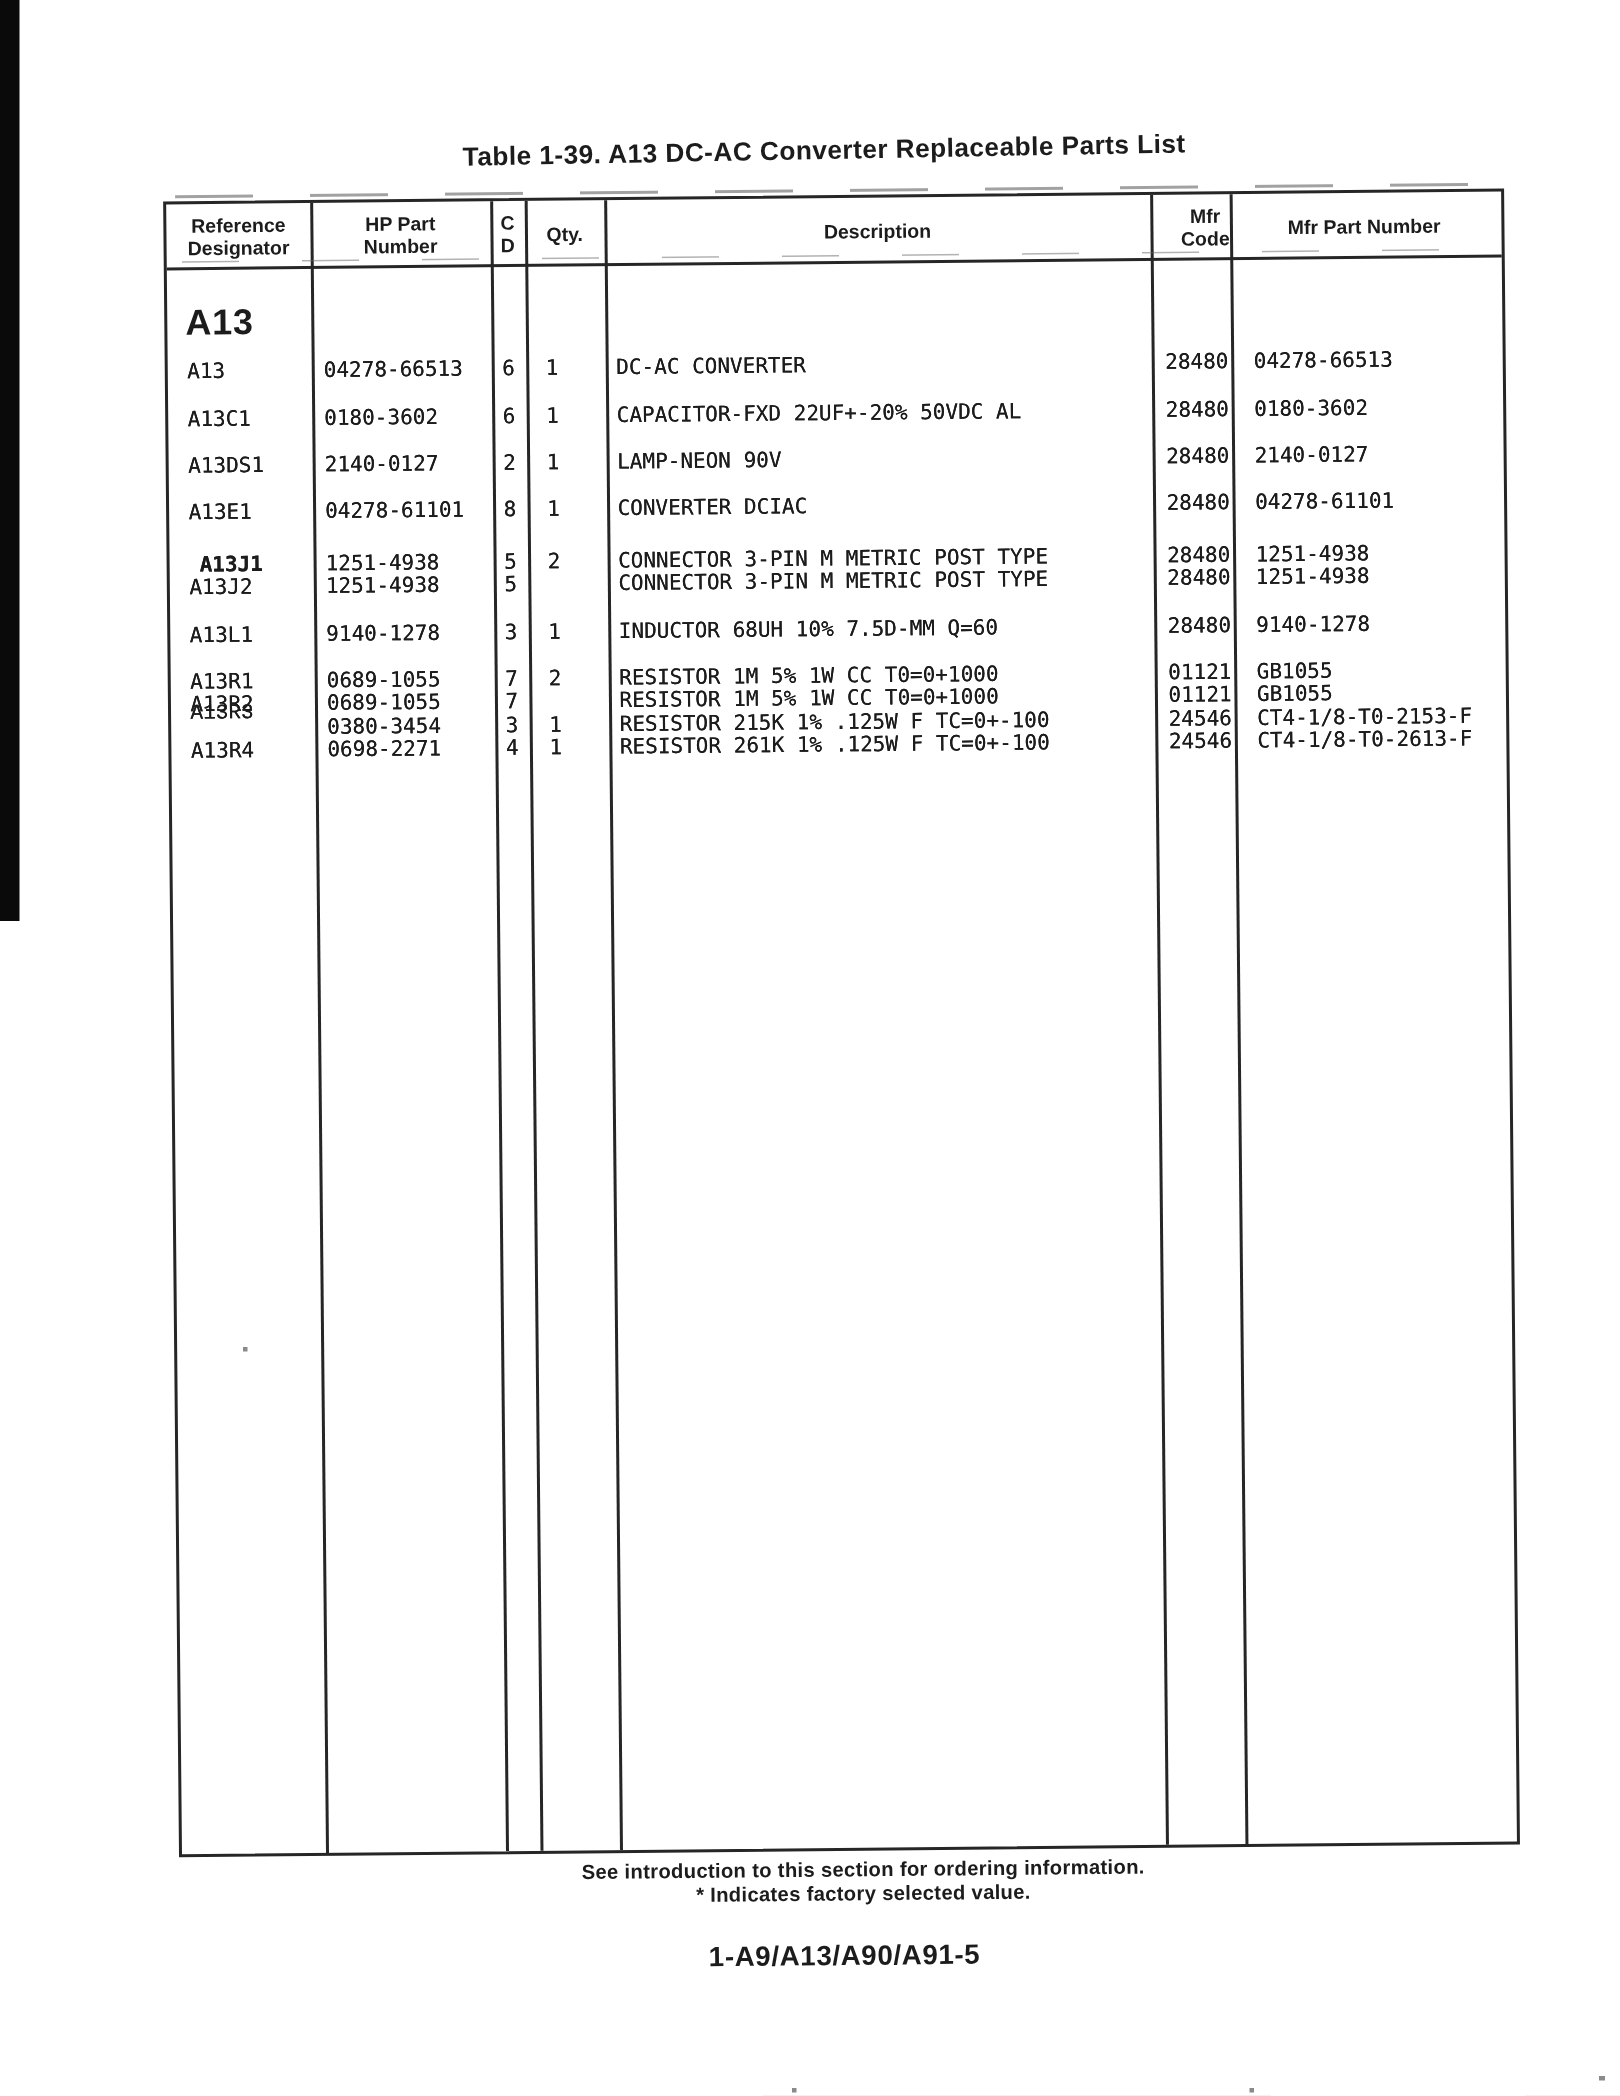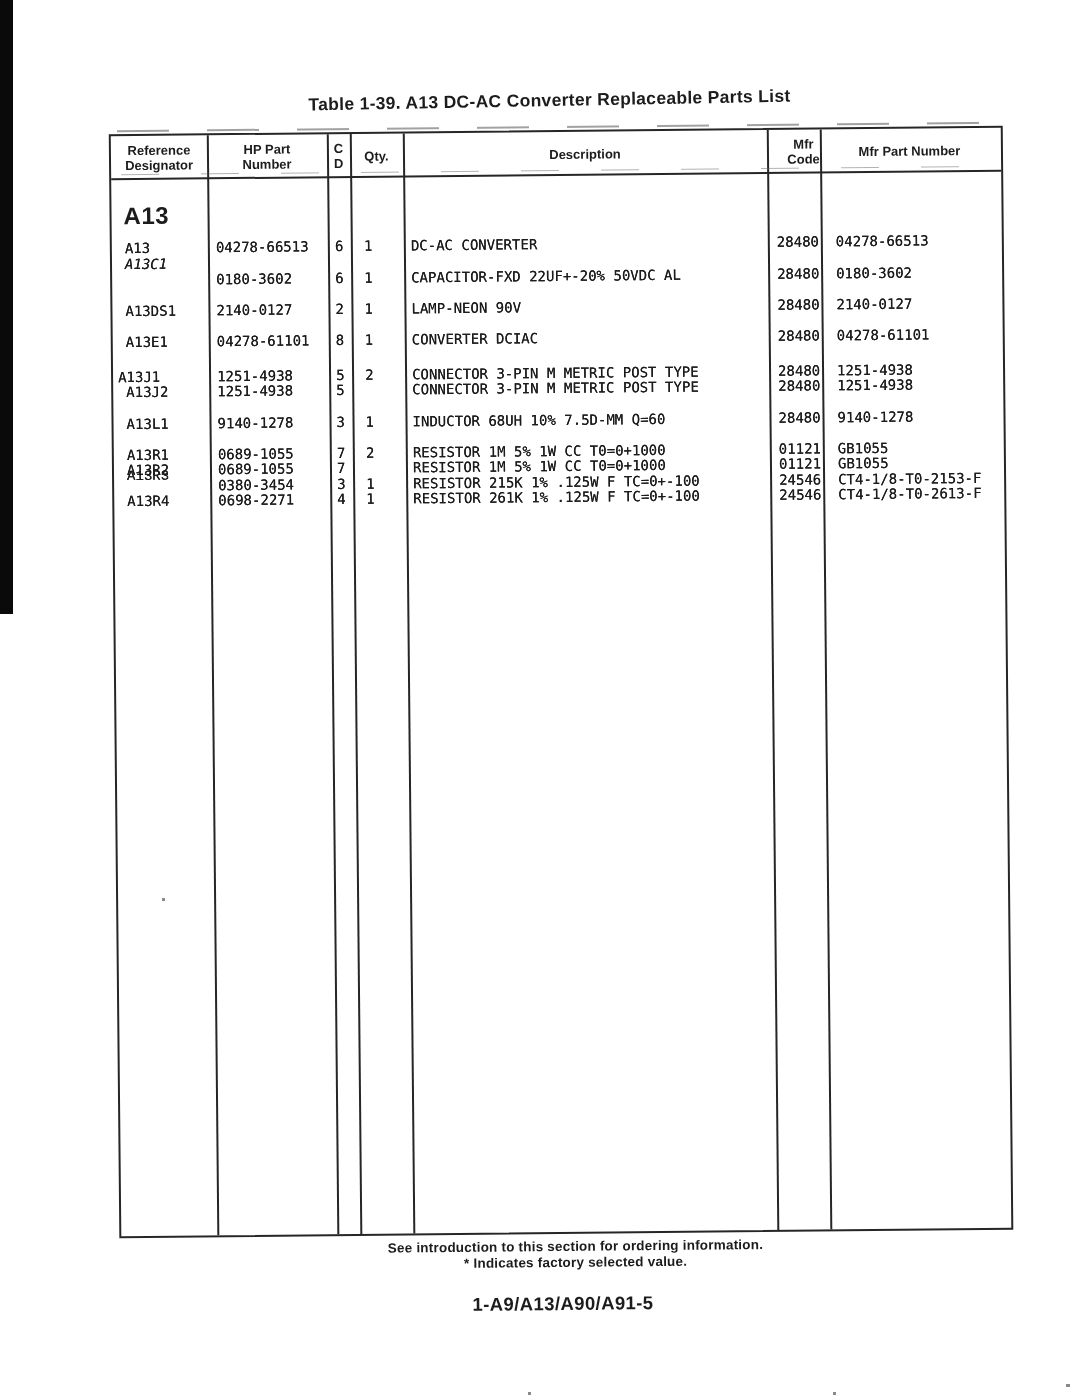--- a/index.html
+++ b/index.html
@@ -129,42 +129,42 @@
       <div class="group-hdr">A13</div>
 
       <div id="rows">
           <div class="cell mono" style="left: 13px; top: 104px;">A13</div>
           <div class="cell mono" style="left: 104px; top: 104px;">04278-66513</div>
           <div class="cell mono" style="left: 223px; top: 104px;">6</div>
           <div class="cell mono" style="left: 252px; top: 104px;">1</div>
           <div class="cell mono" style="left: 299px; top: 104px;">DC-AC CONVERTER</div>
           <div class="cell mono" style="left: 665px; top: 104px;">28480</div>
           <div class="cell mono" style="left: 724px; top: 104px;">04278-66513</div>
-          <div class="cell mono" style="left: 13px; top: 120px; font-style: italic;">A13C1</div>
+          <div class="cell mono" style="left: 13px; top: 136px;">A13C1</div>
           <div class="cell mono" style="left: 104px; top: 136px;">0180-3602</div>
           <div class="cell mono" style="left: 223px; top: 136px;">6</div>
           <div class="cell mono" style="left: 252px; top: 136px;">1</div>
           <div class="cell mono" style="left: 299px; top: 136px;">CAPACITOR-FXD 22UF+-20% 50VDC AL</div>
           <div class="cell mono" style="left: 665px; top: 136px;">28480</div>
           <div class="cell mono" style="left: 724px; top: 136px;">0180-3602</div>
           <div class="cell mono" style="left: 13px; top: 167px;">A13DS1</div>
           <div class="cell mono" style="left: 104px; top: 167px;">2140-0127</div>
           <div class="cell mono" style="left: 223px; top: 167px;">2</div>
           <div class="cell mono" style="left: 252px; top: 167px;">1</div>
           <div class="cell mono" style="left: 299px; top: 167px;">LAMP-NEON 90V</div>
           <div class="cell mono" style="left: 665px; top: 167px;">28480</div>
           <div class="cell mono" style="left: 724px; top: 167px;">2140-0127</div>
           <div class="cell mono" style="left: 13px; top: 198px;">A13E1</div>
           <div class="cell mono" style="left: 104px; top: 198px;">04278-61101</div>
           <div class="cell mono" style="left: 223px; top: 198px;">8</div>
           <div class="cell mono" style="left: 252px; top: 198px;">1</div>
           <div class="cell mono" style="left: 299px; top: 198px;">CONVERTER DCIAC</div>
           <div class="cell mono" style="left: 665px; top: 198px;">28480</div>
           <div class="cell mono" style="left: 724px; top: 198px;">04278-61101</div>
-          <div class="cell mono" style="left: 5px; top: 233px;">A13J1</div>
+          <div class="cell mono" style="left: 20px; top: 233px; font-weight: bold;">A13J1</div>
           <div class="cell mono" style="left: 104px; top: 233px;">1251-4938</div>
           <div class="cell mono" style="left: 223px; top: 233px;">5</div>
           <div class="cell mono" style="left: 252px; top: 233px;">2</div>
           <div class="cell mono" style="left: 299px; top: 233px;">CONNECTOR 3-PIN M METRIC POST TYPE</div>
           <div class="cell mono" style="left: 665px; top: 233px;">28480</div>
           <div class="cell mono" style="left: 724px; top: 233px;">1251-4938</div>
           <div class="cell mono" style="left: 13px; top: 248px;">A13J2</div>
           <div class="cell mono" style="left: 104px; top: 248px;">1251-4938</div>
           <div class="cell mono" style="left: 223px; top: 248px;">5</div>
           <div class="cell mono" style="left: 299px; top: 248px;">CONNECTOR 3-PIN M METRIC POST TYPE</div>

